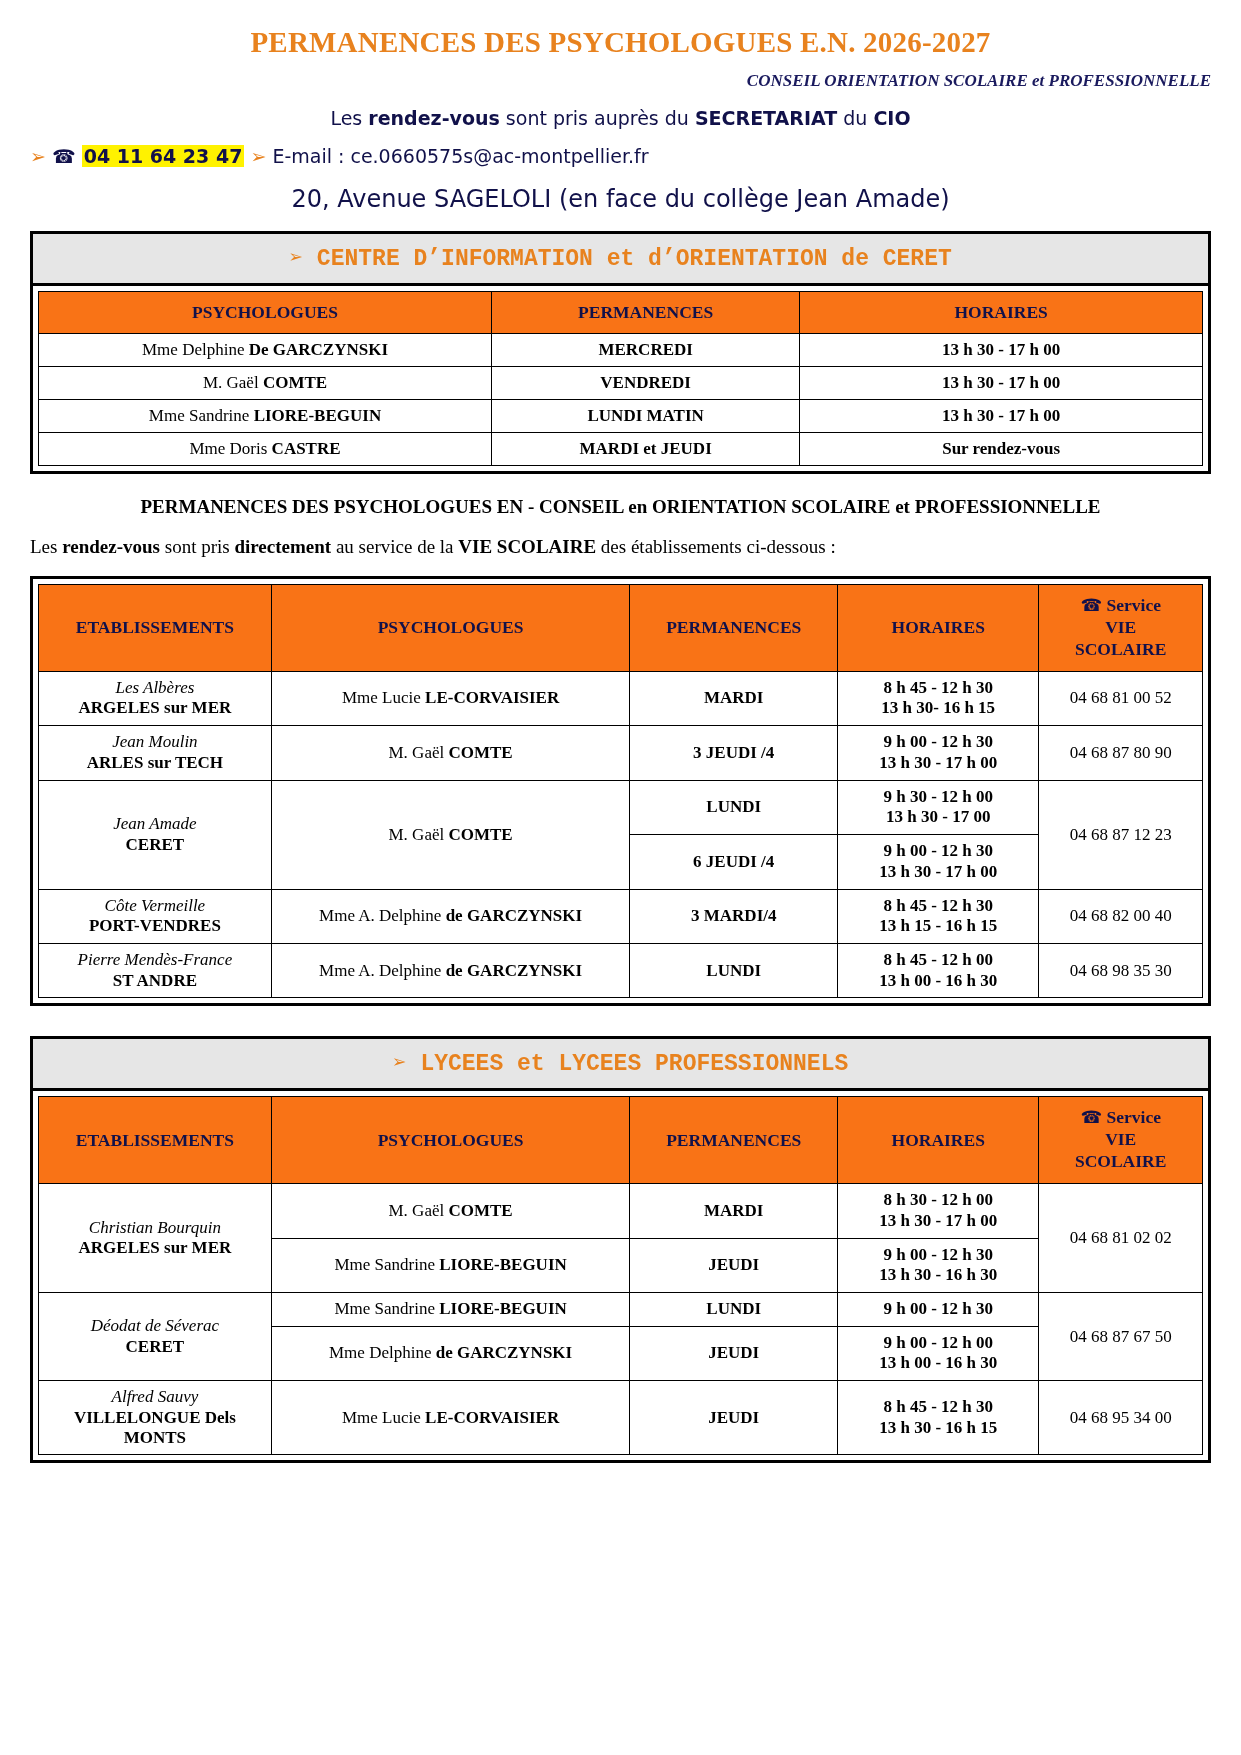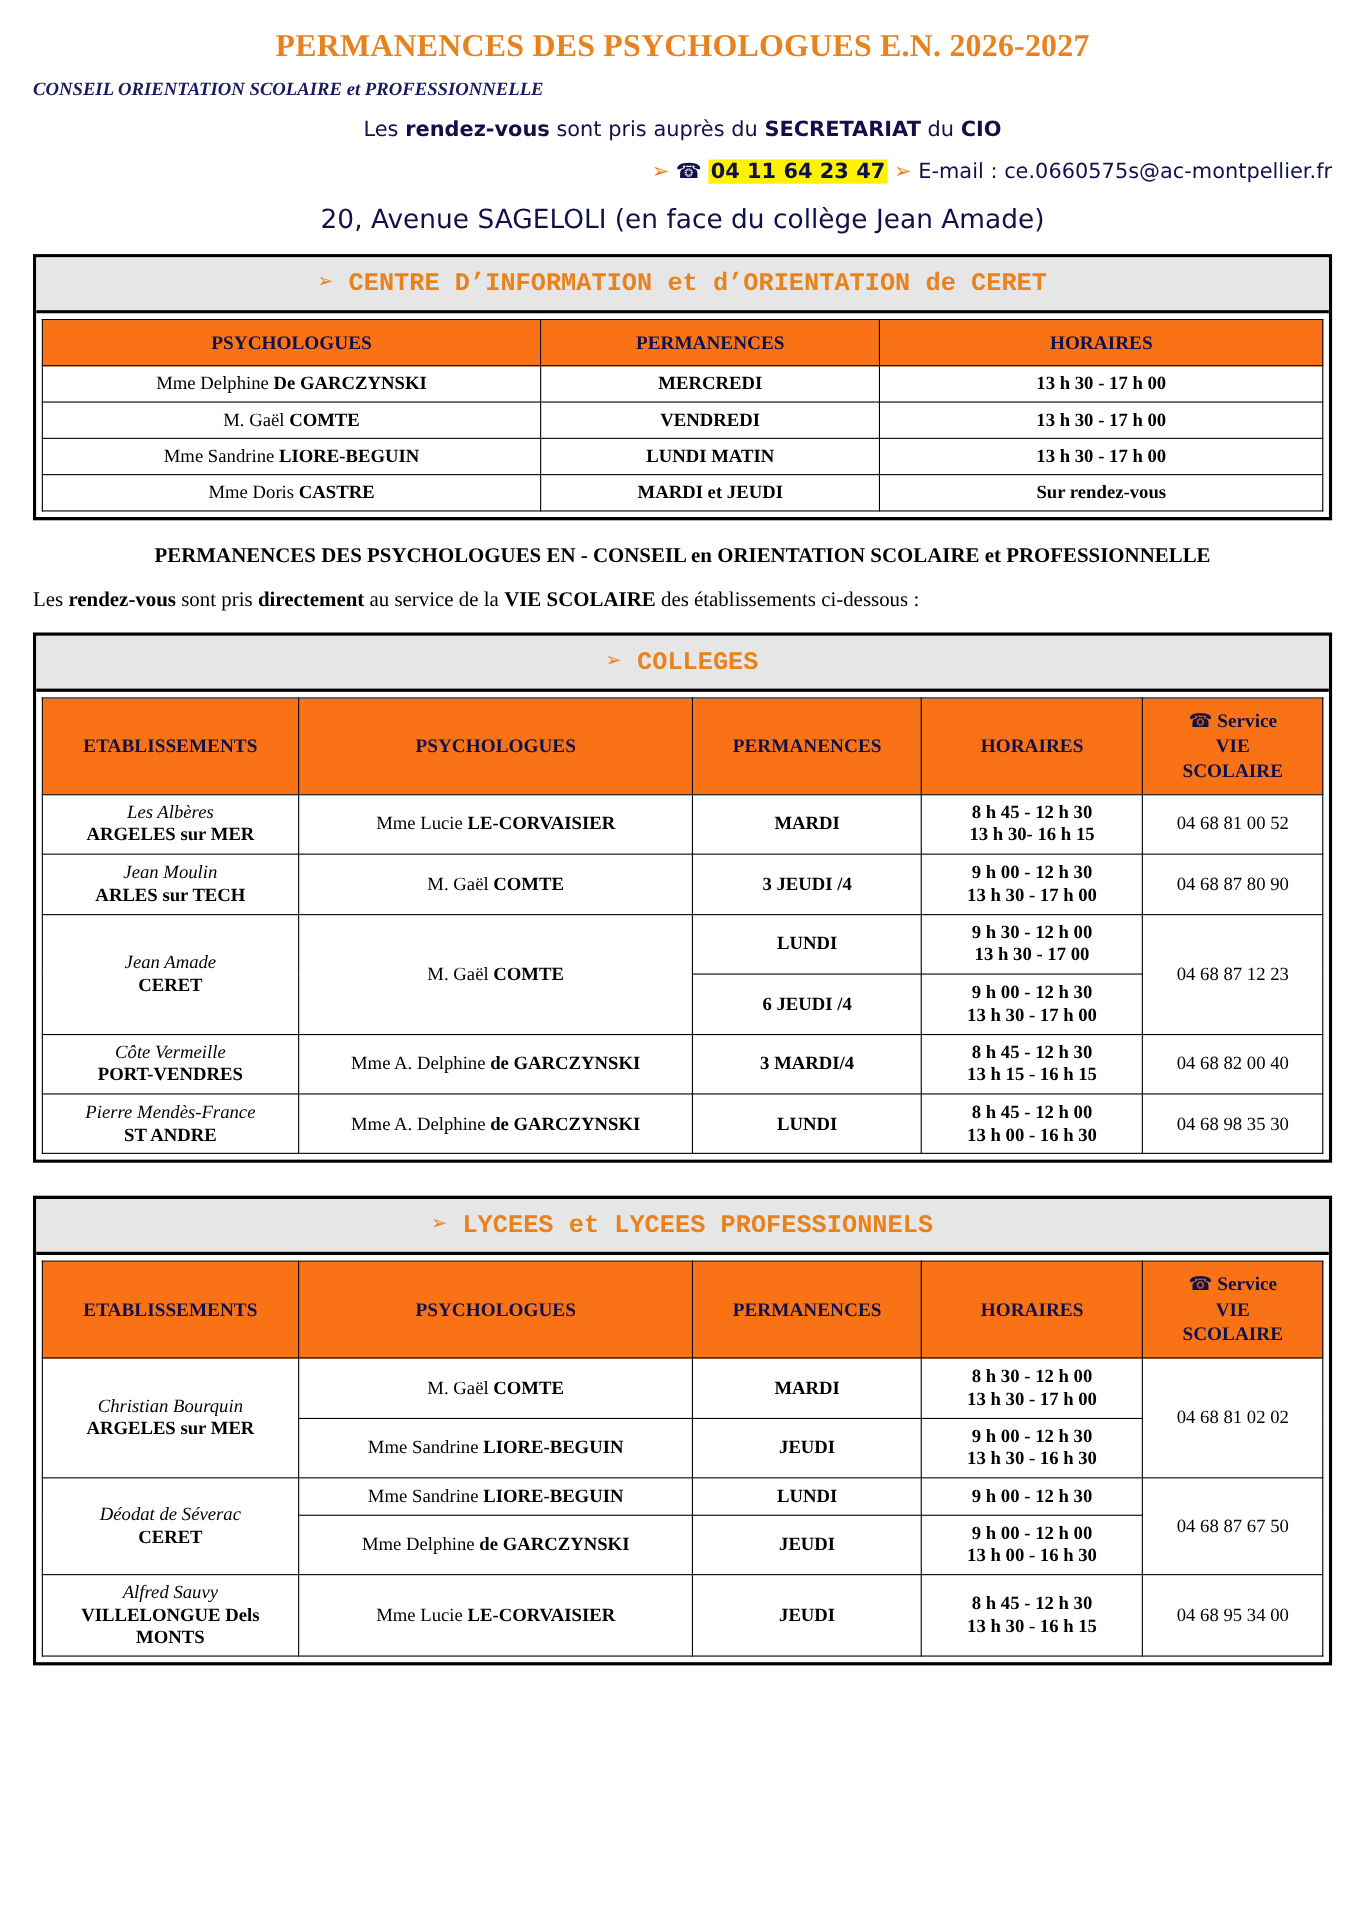--- a/index.html
+++ b/index.html
@@ -22,40 +22,40 @@
   .title {
     text-align: center;
     color: #E8821E;
     font-family: "Liberation Serif", serif;
     font-weight: bold;
     font-size: 29px;
     letter-spacing: 0.2px;
     margin: 8px 0 0 0;
   }
   .subtitle {
-    text-align: left;
+    text-align: right;
     font-family: "Liberation Serif", serif;
     font-style: italic;
     font-weight: bold;
     font-size: 17px;
     color: #1a1a5e;
     margin: 12px 0 0 0;
   }
   .intro-line {
     text-align: center;
     font-family: "DejaVu Sans", sans-serif;
     font-size: 19px;
     color: #11114a;
     margin: 16px 0 0 0;
   }
   .intro-line .b {
     font-weight: bold;
   }
   .intro-line2 {
-    text-align: right;
+    text-align: left;
     font-family: "DejaVu Sans", sans-serif;
     font-size: 19px;
     color: #11114a;
     margin: 16px 0 0 0;
   }
   .hl {
     background: #FFF200;
     font-weight: bold;
     padding: 0 2px;
   }
@@ -219,21 +219,20 @@
     </div>
   </div>
 
   <div class="midtext">PERMANENCES DES PSYCHOLOGUES EN - CONSEIL en ORIENTATION SCOLAIRE et PROFESSIONNELLE</div>
 
   <div class="midtext2">
     <span>Les </span><b>rendez-vous</b><span> sont pris </span><b>directement</b><span> au service de la </span><b>VIE SCOLAIRE</b><span> des établissements ci-dessous :</span>
   </div>
 
   <div class="tblwrap">
-    <div class="band">➢ COLLEGES</div>
     <div class="inner-pad">
       <table class="doc">
         <colgroup>
             <col style="width:18.5%">
             <col style="width:28.5%">
             <col style="width:16.5%">
             <col style="width:16%">
             <col style="width:13%">
           </colgroup>
         <thead>

